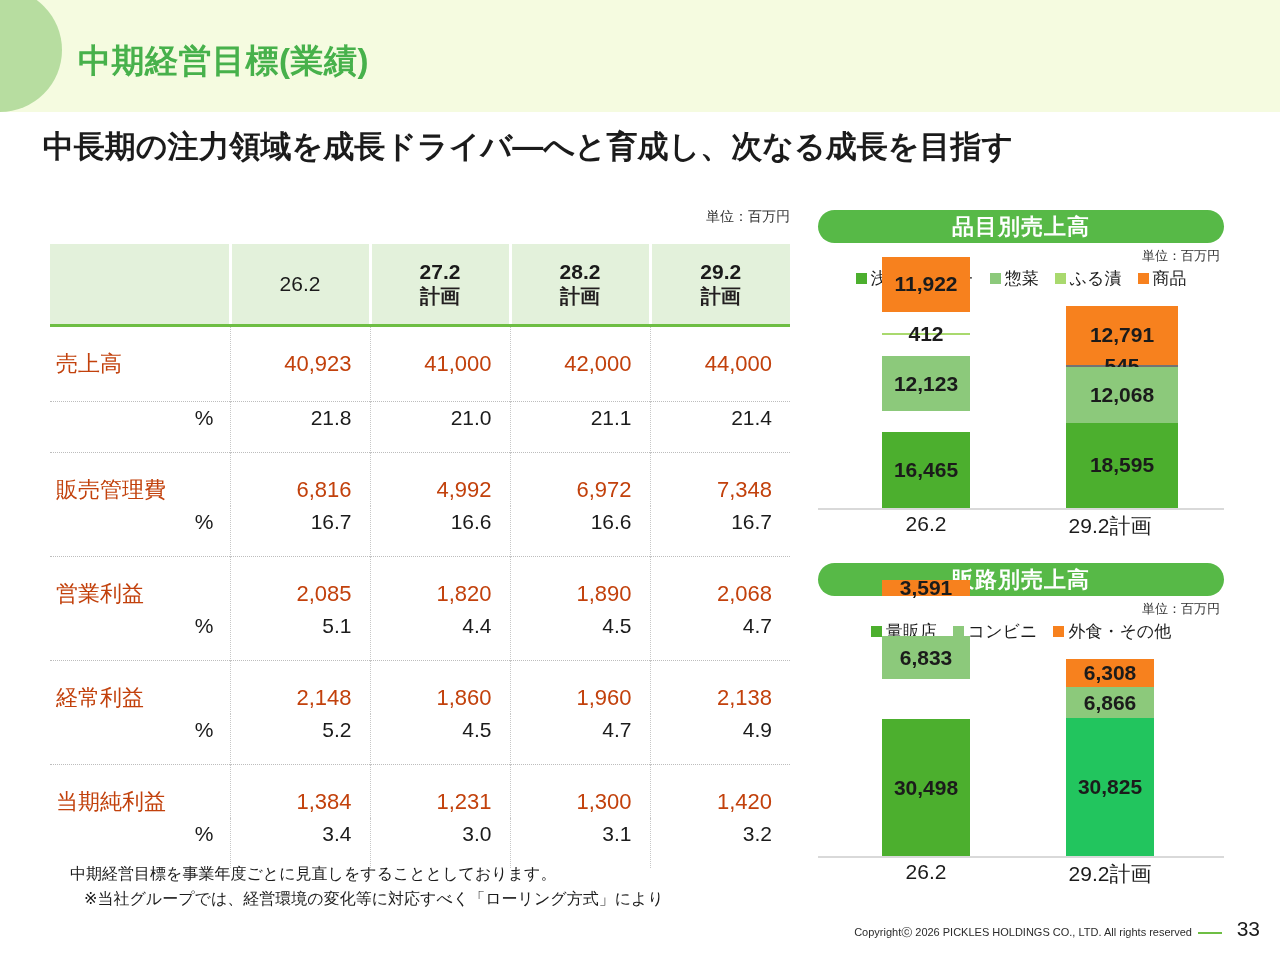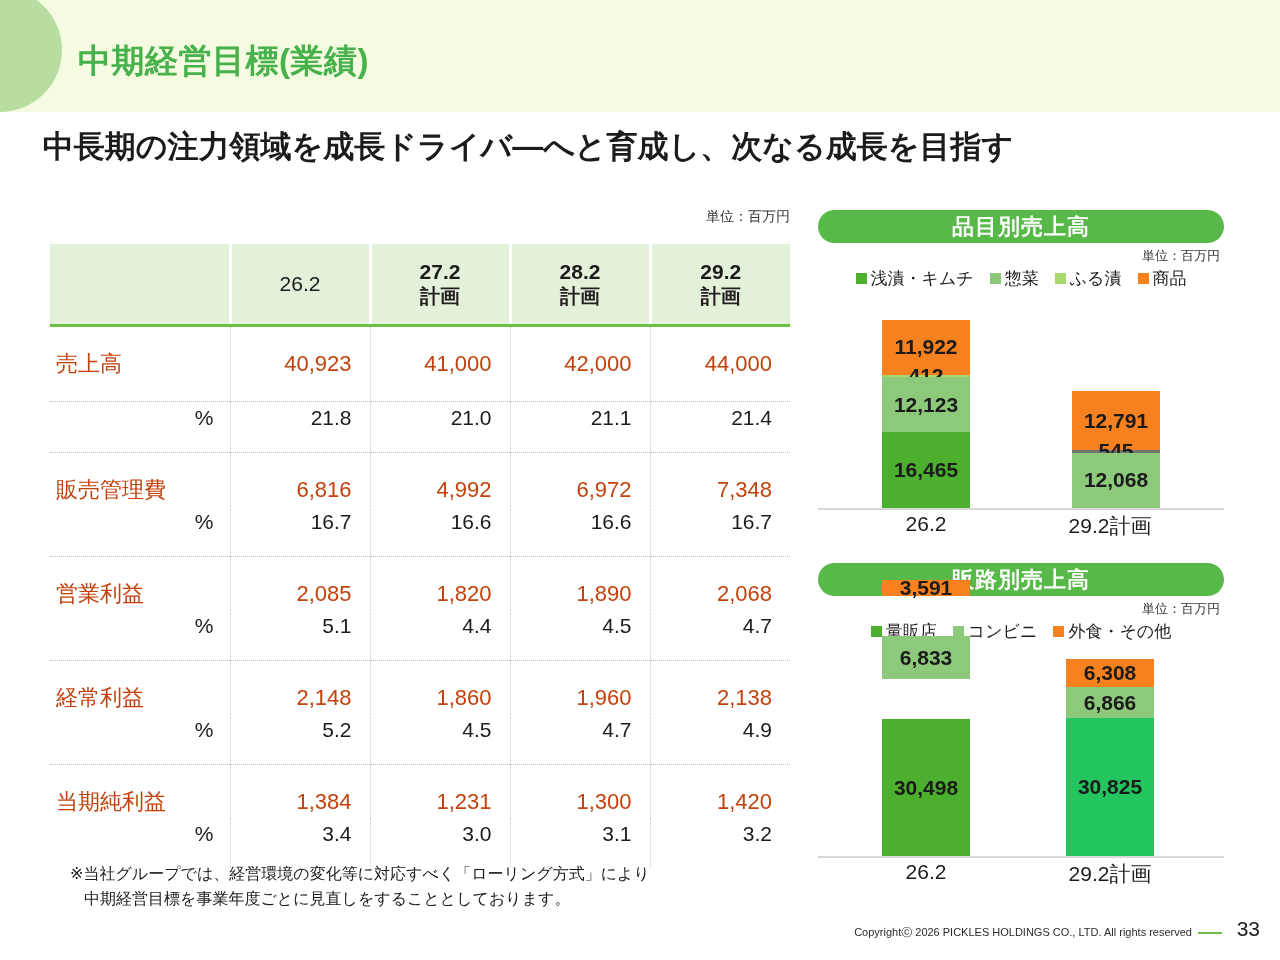--- a/index.html
+++ b/index.html
@@ -219,22 +219,22 @@
         <td class="lbl">%</td>
         <td class="num">3.4</td>
         <td class="num">3.0</td>
         <td class="num">3.1</td>
         <td class="num">3.2</td>
       </tr>
     </tbody>
 </table>
 
 <div class="note">
+  <div>中期経営目標を事業年度ごとに見直しをすることとしております。</div>
   <div>※当社グループでは、経営環境の変化等に対応すべく「ローリング方式」により</div>
-  <div>中期経営目標を事業年度ごとに見直しをすることとしております。</div>
 </div>
 
 <div class="chart-box" style="left:818px;top:210px;width:406px;">
   <div class="chart-title">品目別売上高</div>
   <div class="chart-unit">単位：百万円</div>
   <div class="legend" id="legend-0">
       <div class="legend-item">
         <span class="swatch" style="background: rgb(76, 175, 46);"></span>
         <span>浅漬・キムチ</span>
       </div>
@@ -246,43 +246,46 @@
         <span class="swatch" style="background: rgb(169, 217, 110);"></span>
         <span>ふる漬</span>
       </div>
       <div class="legend-item">
         <span class="swatch" style="background: rgb(247, 129, 30);"></span>
         <span>商品</span>
       </div>
     </div>
   <div class="plot" id="plot-0" style="height:210px;margin-top:10px;">
     <div class="axis-line"></div>
-  <div class="bar" style="left: 64px; width: 88px;">
+  <div class="bar" style="left: 64px; width: 88px; gap: 21px;">
         <div class="seg" style="height: 54.7341px; background: rgb(247, 129, 30);">
           <span>11,922</span>
         </div>
         <div class="seg tiny" style="height: 2px; background: rgb(169, 217, 110);">
           <span>412</span>
         </div>
         <div class="seg" style="height: 55.6569px; background: rgb(140, 201, 123);">
           <span>12,123</span>
         </div>
         <div class="seg" style="height: 75.591px; background: rgb(76, 175, 46);">
           <span>16,465</span>
         </div>
       </div>
-      <div class="bar" style="left: 254px; width: 88px;">
+      <div class="bar" style="left: 248px; width: 112px;">
         <div class="seg" style="height: 58.7237px; background: rgb(247, 129, 30);">
           <span>12,791</span>
         </div>
         <div class="seg tiny" style="height: 2.5021px; background: #737373;">
           <span>545</span>
         </div>
         <div class="seg" style="height: 55.4044px; background: rgb(140, 201, 123);">
           <span>12,068</span>
+        </div>
+        <div class="seg" style="height: 85.3699px; background: rgb(76, 175, 46);">
+          <span>18,595</span>
         </div>
       </div>
     </div>
   <div class="xlabels" id="xlab-0">
       <div class="xlab" style="left: 38px; width: 140px;">26.2</div>
       <div class="xlab" style="left: 222px; width: 140px;">29.2計画</div>
     </div>
 </div>
 
 <div class="chart-box" style="left:818px;top:563px;width:406px;">

